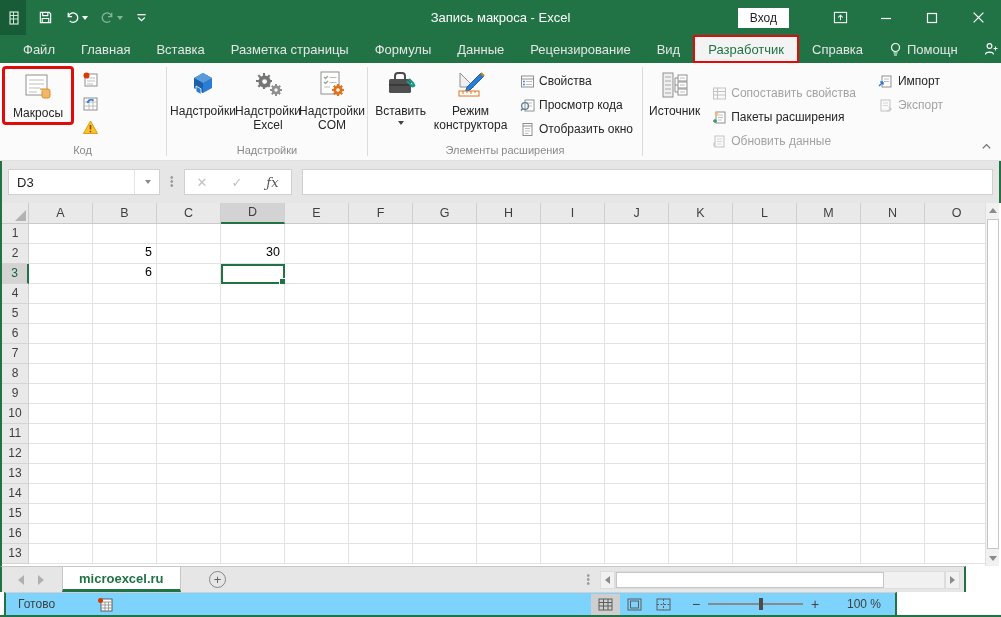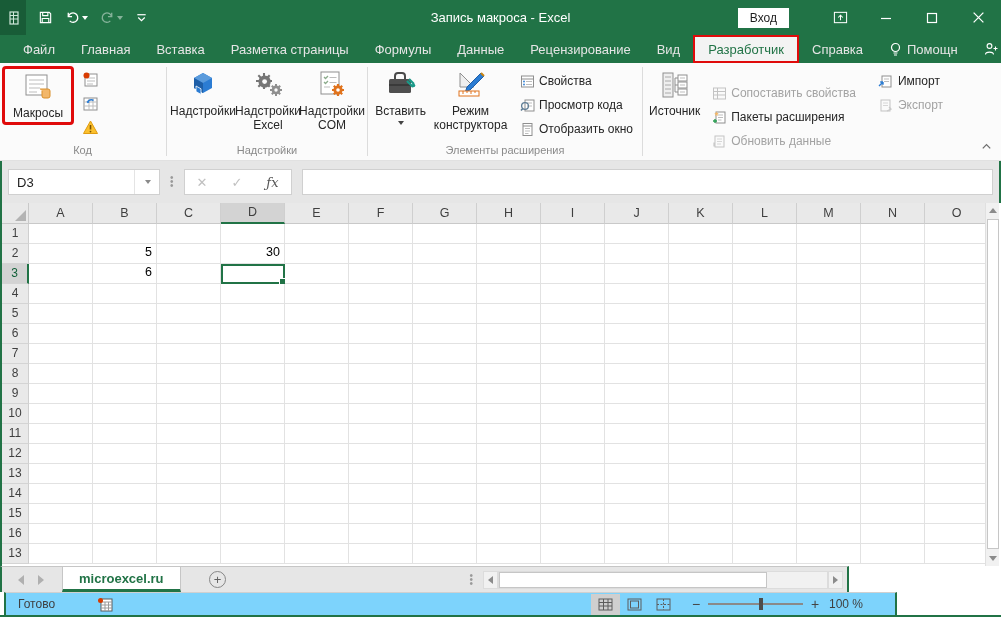--- a/index.html
+++ b/index.html
@@ -71,21 +71,21 @@
 
   
   .vscroll { position:absolute; right:2px; top:203px; width:14px; height:363px; background:#f1f1f1; border-left:1px solid #e0e0e0; }
   .vs-btn { height:15px; display:flex; align-items:center; justify-content:center; }
   .vs-thumb { position:absolute; left:1px; top:16px; width:12px; height:330px; background:#fff; border:1px solid #c6c6c6; }
   .vs-down { position:absolute; bottom:0; left:0; right:0; }
   .tri-up { width:0; height:0; border-left:4px solid transparent; border-right:4px solid transparent; border-bottom:5px solid #8b8b8b; }
   .tri-down { width:0; height:0; border-left:4px solid transparent; border-right:4px solid transparent; border-top:5px solid #8b8b8b; }
 
   
-  .sheetbar { left:0; top:566px; width:849px; height:26px; background:#e6e6e6; border-left:2px solid var(--accent,#217346); border-right:2px solid var(--accent,#217346); border-top:1px solid #c6c6c6; display:flex; align-items:stretch; }
+  .sheetbar { left:0; top:566px; width:966px; height:26px; background:#e6e6e6; border-left:2px solid var(--accent,#217346); border-right:2px solid var(--accent,#217346); border-top:1px solid #c6c6c6; display:flex; align-items:stretch; }
   .nav-arrows { display:flex; align-items:center; gap:14px; padding:0 18px 0 16px; }
   .tri-l { width:0; height:0; border-top:5px solid transparent; border-bottom:5px solid transparent; border-right:6px solid #b0b0b0; }
   .tri-r { width:0; height:0; border-top:5px solid transparent; border-bottom:5px solid transparent; border-left:6px solid #b0b0b0; }
   .sheettab { background:#fff; padding:0 16px; display:flex; align-items:center; font-weight:bold; color:var(--accent,#217346); border-right:1px solid #c6c6c6; border-left:1px solid #c6c6c6; border-bottom:3px solid var(--accent,#217346); font-size:13px; cursor:pointer; }
   .addsheet { width:38px; display:flex; align-items:center; justify-content:center; margin-left:18px; cursor:pointer; }
   .addsheet .circ { width:17px; height:17px; border:1px solid #868686; border-radius:50%; color:#5f5f5f; font-size:13px; line-height:15px; text-align:center; }
   .hscroll { display:flex; align-items:center; margin-left:auto; padding-right:4px; }
   .hs-btn { width:15px; height:18px; display:flex; align-items:center; justify-content:center; background:#f1f1f1; border:1px solid #dcdcdc; }
   .hs-track { width:330px; height:18px; background:#f1f1f1; border:1px solid #dcdcdc; position:relative; }
   .hs-thumb { position:absolute; left:0; top:0; width:268px; height:16px; background:#fff; border:1px solid #c6c6c6; }
@@ -94,21 +94,21 @@
   .statusbar { left:4px; top:592px; width:893px; height:23px; background:#7dd3fc; border-left:2px solid var(--accent,#217346); border-right:2px solid var(--accent,#217346); border-top:1px solid #d0d0d0; display:flex; align-items:center; font-size:12px; color:#3f3f3f; }
   .st-ready { margin-left:12px; }
   .st-macro { margin-left:42px; display:flex; cursor:pointer; }
   .st-right { margin-left:auto; display:flex; align-items:center; }
   .viewbtn { width:29px; height:21px; display:flex; align-items:center; justify-content:center; cursor:pointer; }
   .viewbtn.active { background:#cfcfcf; }
   .zoomctl { display:flex; align-items:center; margin-left:8px; }
   .z-minus,.z-plus { width:20px; text-align:center; color:#444; font-size:14px; cursor:pointer; }
   .z-track { width:95px; height:2px; background:#8a8a8a; position:relative; margin:0 2px; }
   .z-thumb { position:absolute; left:54%; top:-5px; width:4px; height:12px; background:#4d4d4d; cursor:pointer; }
-  .z-label { width:52px; margin:0 14px 0 4px; }
+  .z-label { width:52px; text-align:right; margin:0 14px 0 4px; }
   .bottomedge { left:0; top:615px; width:1001px; height:2px; background:var(--accent,#217346); }
 </style>
 </head>
 <body>
 
 <div class="abs titlebar">
   <div class="app-corner">
     <svg width="12" height="14" viewBox="0 0 12 14">
         <rect x="3" y="1" width="8" height="12" fill="none" stroke="#cfe7da" stroke-width="1.2"></rect>
         <path d="M3 4.5h8M3 8h8M6.5 1v12" stroke="#cfe7da" stroke-width="1"></path>

